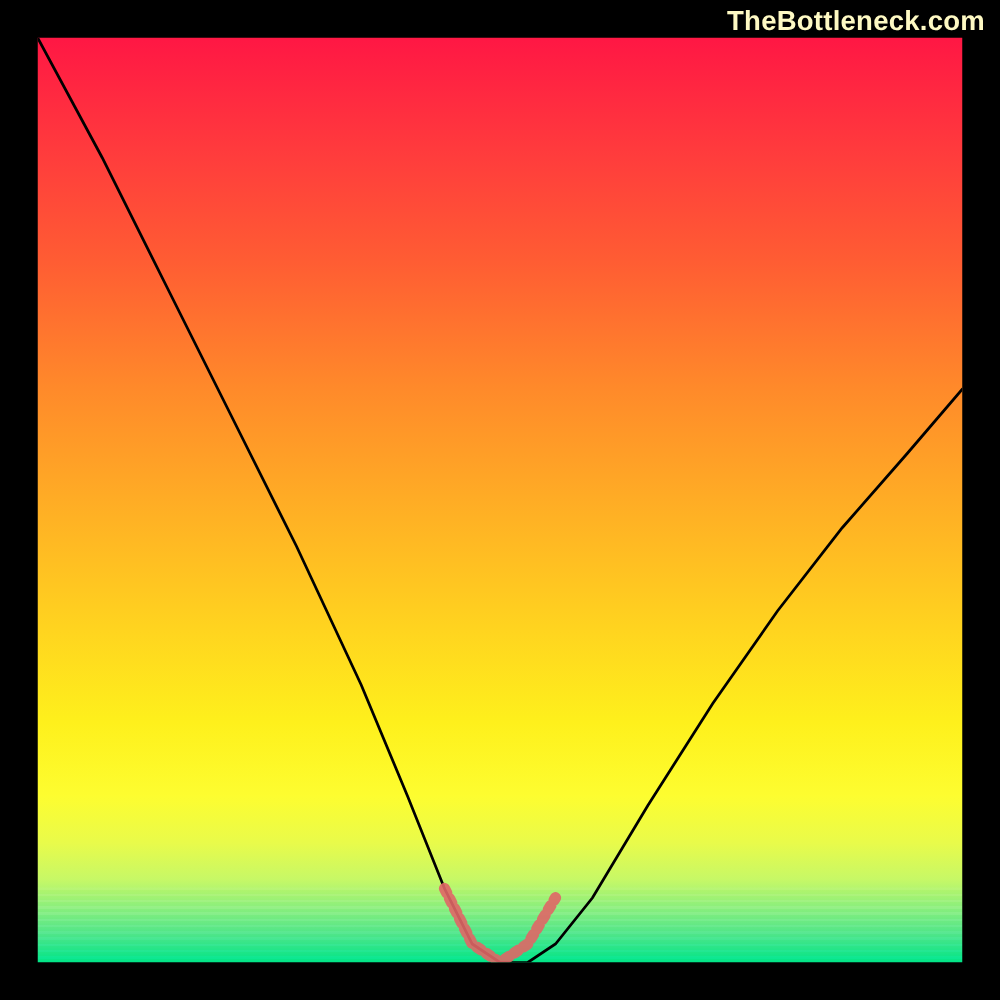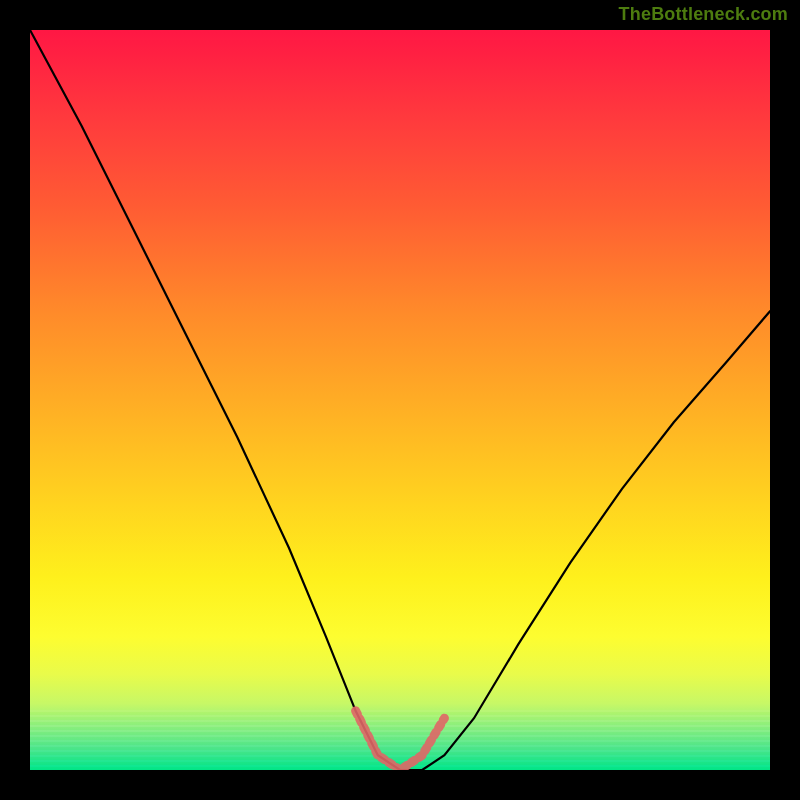--- a/index.html
+++ b/index.html
@@ -14,22 +14,22 @@
   .frame {
     position: relative;
     width: 800px;
     height: 800px;
     background: #000;
   }
   .watermark {
     position: absolute;
     top: 4px;
     right: 12px;
-    color: #4d7c0f;
-    font-size: 18px;
+    color: #fef9c3;
+    font-size: 22px;
     font-weight: 600;
     letter-spacing: 0.2px;
     z-index: 5;
   }
   .plot-area {
     position: absolute;
     left: 30px;
     top: 30px;
     width: 740px;
     height: 740px;

